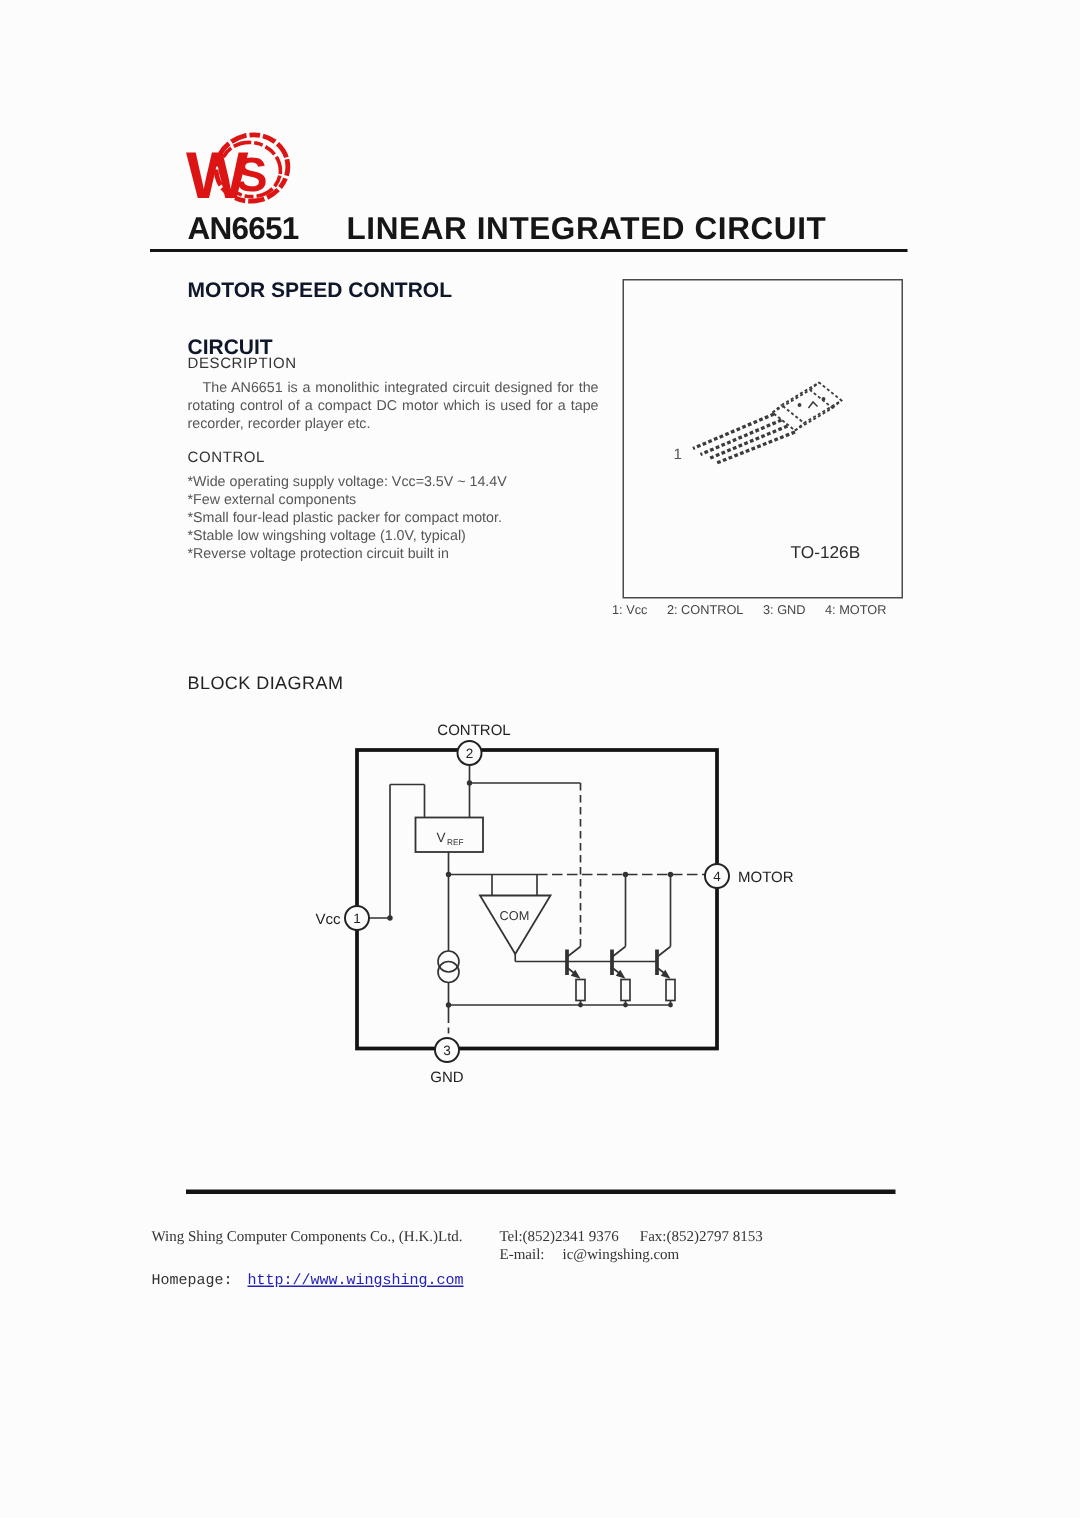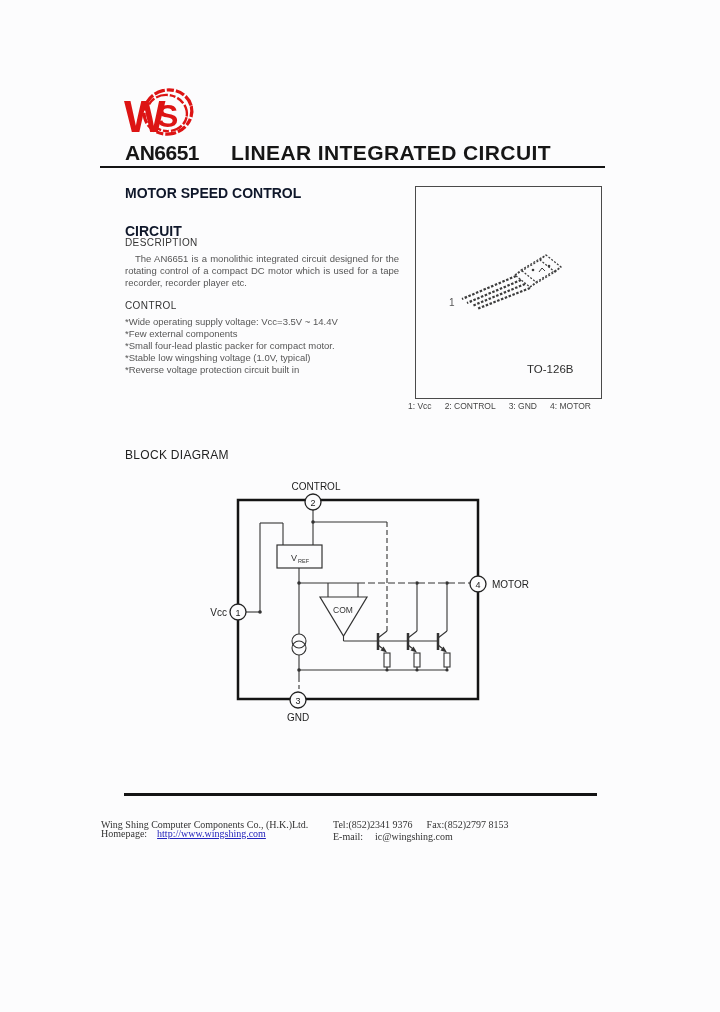--- a/index.html
+++ b/index.html
@@ -25,21 +25,21 @@
   .pkg-name{left:527px;top:363px;font-size:11.5px;color:#2c2c2c;}
   .pinout{left:408px;top:401px;width:196px;display:flex;gap:13px;font-size:8.5px;color:#454545;white-space:nowrap;}
   
   .bd-head{left:125px;top:448px;font-size:12px;color:#222;letter-spacing:0.3px;}
   svg text{font-family:"Liberation Sans",sans-serif;}
   
   .rule-bottom{left:124px;top:793px;width:473px;height:2.5px;background:#141414;}
   .ftr{font-family:"Liberation Serif",serif;font-size:10px;color:#333;white-space:nowrap;}
   .ftr-company{left:101px;top:819px;}
   .ftr-telfax{left:333px;top:819px;display:flex;gap:14px;}
-  .ftr-home{left:101px;top:828px;display:flex;gap:10px;}
+  .ftr-home{left:101px;top:849px;display:flex;gap:10px;font-family:Liberation Mono, monospace;}
   .ftr-mail{left:333px;top:831px;display:flex;gap:12px;}
   a.link{color:#2222bb;text-decoration:underline;}
 </style>
 </head>
 <body>
 
 <div id="page">
 
   <svg class="abs" style="left:122px;top:84px;" width="74" height="60" viewBox="0 0 74 60">
     <ellipse cx="46" cy="28" rx="24" ry="22" fill="none" stroke="#dd1414" stroke-width="3.2" stroke-dasharray="11 2 7 2 9 2" transform="rotate(-14 46 28)"></ellipse>

